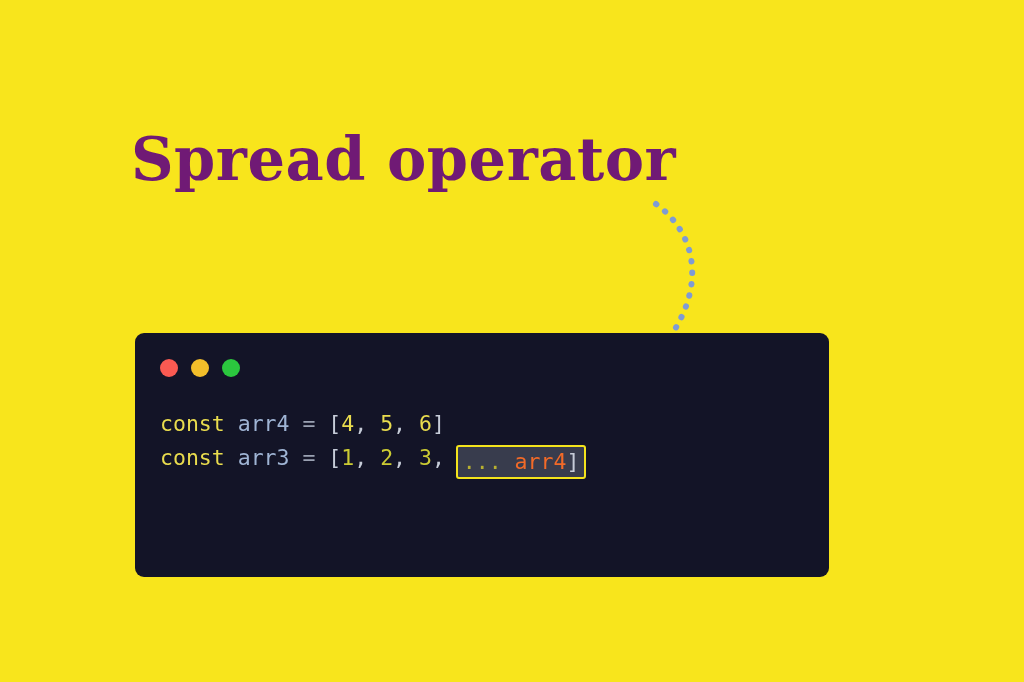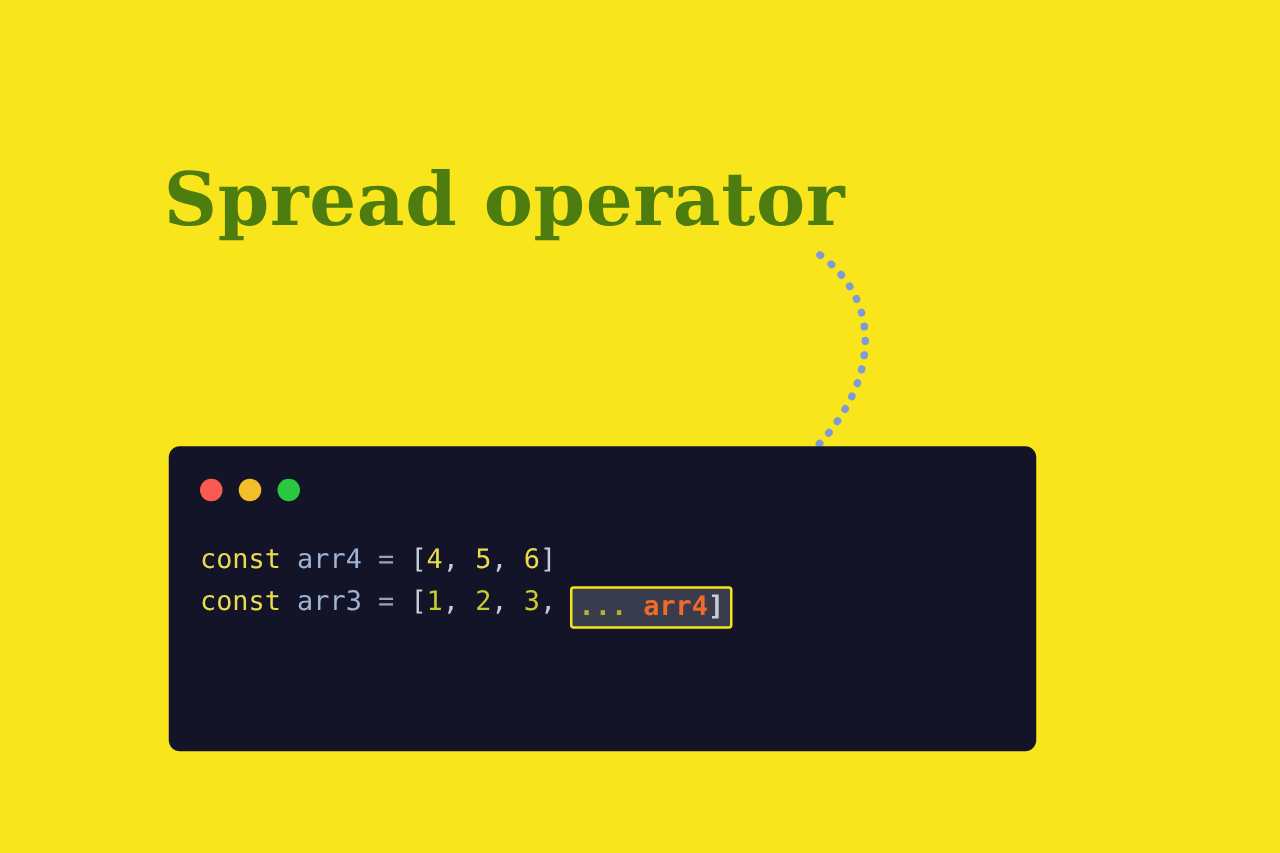--- a/index.html
+++ b/index.html
@@ -23,21 +23,21 @@
     top: 117px;
     width: 620px;
   }
 
   .title-line {
     font-family: "DejaVu Serif", "Liberation Serif", serif;
     font-weight: bold;
     font-size: 59px;
     line-height: 85px;
     letter-spacing: 0.5px;
-    color: #4d7c0f;
+    color: #701a75;
     white-space: nowrap;
   }
 
   
   #arrow-annotation {
     position: absolute;
     left: 500px;
     top: 185px;
     width: 230px;
     height: 265px;
@@ -46,21 +46,20 @@
 
   
   #code-window {
     position: absolute;
     left: 135px;
     top: 333px;
     width: 694px;
     height: 244px;
     background: #131427;
     border-radius: 9px;
-    margin-top: 24px;
   }
 
   #window-controls {
     position: absolute;
     left: 25px;
     top: 26px;
     display: flex;
     gap: 13px;
   }
 
@@ -102,21 +101,20 @@
 
   .highlight-box {
     display: inline-block;
     background: #383C4D;
     border: 2.5px solid #F4E41C;
     border-radius: 3px;
     padding: 1px 5px 2px 5px;
     margin: 0 -2px;
     line-height: 27px;
     vertical-align: -4px;
-    font-weight: bold;
   }
 </style>
 </head>
 <body>
 
 <div id="title-block">
   <div class="title-line">Spread operator</div>
 </div>
 
 <svg id="arrow-annotation" viewBox="0 0 230 265" width="230" height="265" fill="none">

